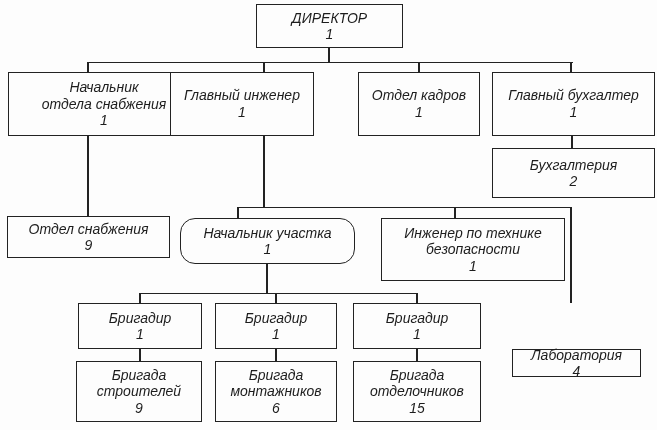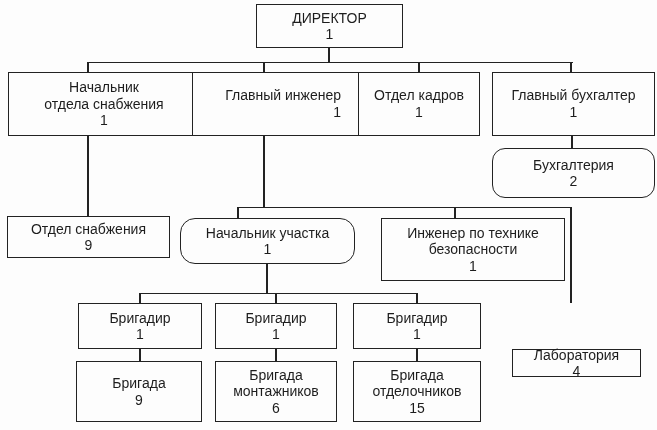--- a/index.html
+++ b/index.html
@@ -8,21 +8,22 @@
     background:#fdfdfd; overflow:hidden;
     font-family:"Liberation Sans", sans-serif;
     color:#1d1d1d;
   }
   .node {
     position:absolute; box-sizing:border-box;
     border:1.4px solid #222222; background:#fdfdfd;
     display:flex; flex-direction:column;
     align-items:center; justify-content:center;
     text-align:center; font-size:14px; line-height:16.5px;
-    padding:1px 18px;
+    padding:1px 6px;
+    font-style:italic;
   }
   .node span { display:block; white-space:nowrap; }
   .cline { position:absolute; background:#222222; }
 </style>
 </head>
 <body>
 
 <div class="canvas">
 
   <div class="cline" style="left:328.3px; top:48px;  width:1.4px;   height:14px;"></div>
@@ -51,36 +52,36 @@
     <span>ДИРЕКТОР</span>
     <span>1</span>
   </div>
 
   <div class="node" style="left:8px; top:72px; width:192px; height:63.5px;">
     <span>Начальник</span>
     <span>отдела снабжения</span>
     <span>1</span>
   </div>
 
-  <div class="node" style="left:192px; top:72px; width:168px; height:63.5px;align-items:flex-end;">
+  <div class="node" style="left:170px; top:72px; width:144px; height:63.5px;">
     <span>Главный инженер</span>
     <span>1</span>
   </div>
 
   <div class="node" style="left:358px; top:72px; width:122px; height:63.5px;">
     <span>Отдел кадров</span>
     <span>1</span>
   </div>
 
   <div class="node" style="left:492px; top:72px; width:163px; height:63.5px;">
     <span>Главный бухгалтер</span>
     <span>1</span>
   </div>
 
-  <div class="node" style="left:492px; top:148px; width:163px; height:50px;border-radius:13px;">
+  <div class="node" style="left:492px; top:148px; width:163px; height:50px;">
     <span>Бухгалтерия</span>
     <span>2</span>
   </div>
 
   <div class="node" style="left:7px; top:216px; width:163px; height:42px;">
     <span>Отдел снабжения</span>
     <span>9</span>
   </div>
 
   <div class="node" style="left:180px; top:218px; width:175px; height:46px;border-radius:15px;">
@@ -109,20 +110,21 @@
     <span>1</span>
   </div>
 
   <div class="node" style="left:353px; top:303px; width:128px; height:46px;">
     <span>Бригадир</span>
     <span>1</span>
   </div>
 
   <div class="node" style="left:76px; top:361px; width:126px; height:61px;">
     <span>Бригада</span>
+    <span>строителей</span>
     <span>9</span>
   </div>
 
   <div class="node" style="left:215px; top:361px; width:122px; height:61px;">
     <span>Бригада</span>
     <span>монтажников</span>
     <span>6</span>
   </div>
 
   <div class="node" style="left:353px; top:361px; width:128px; height:61px;">

